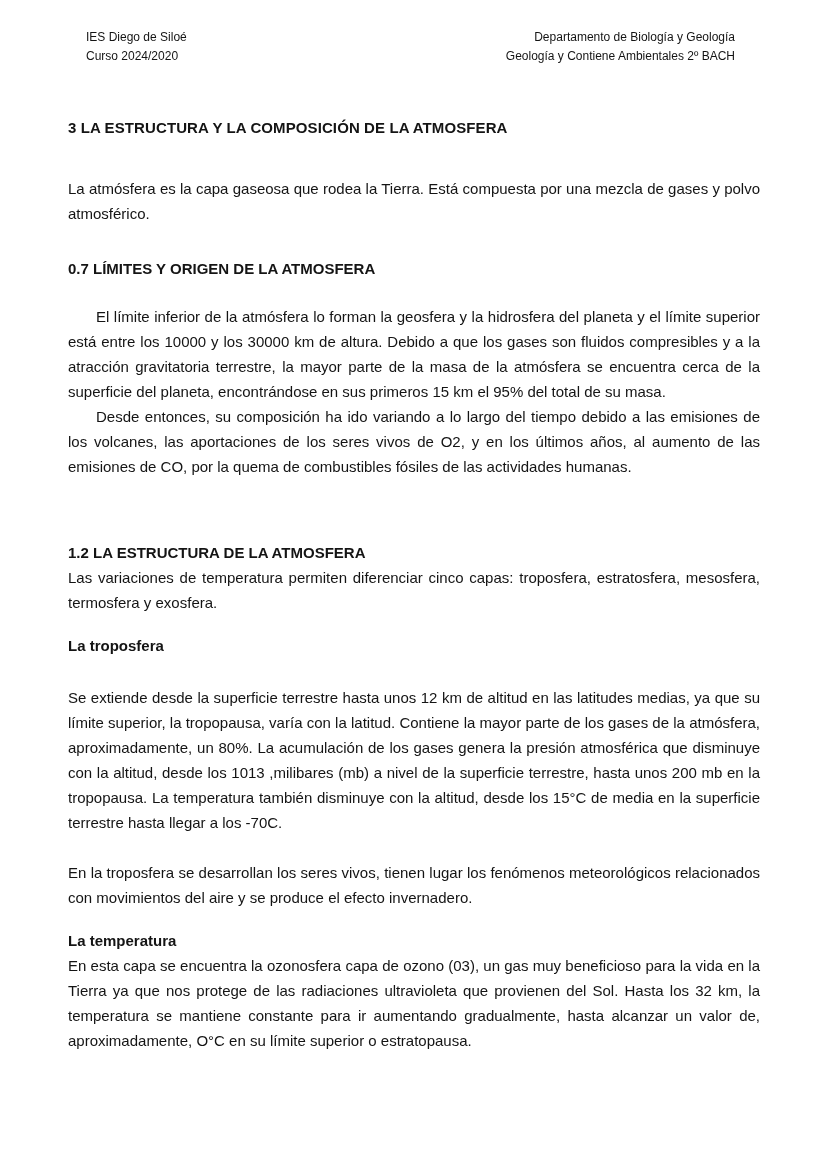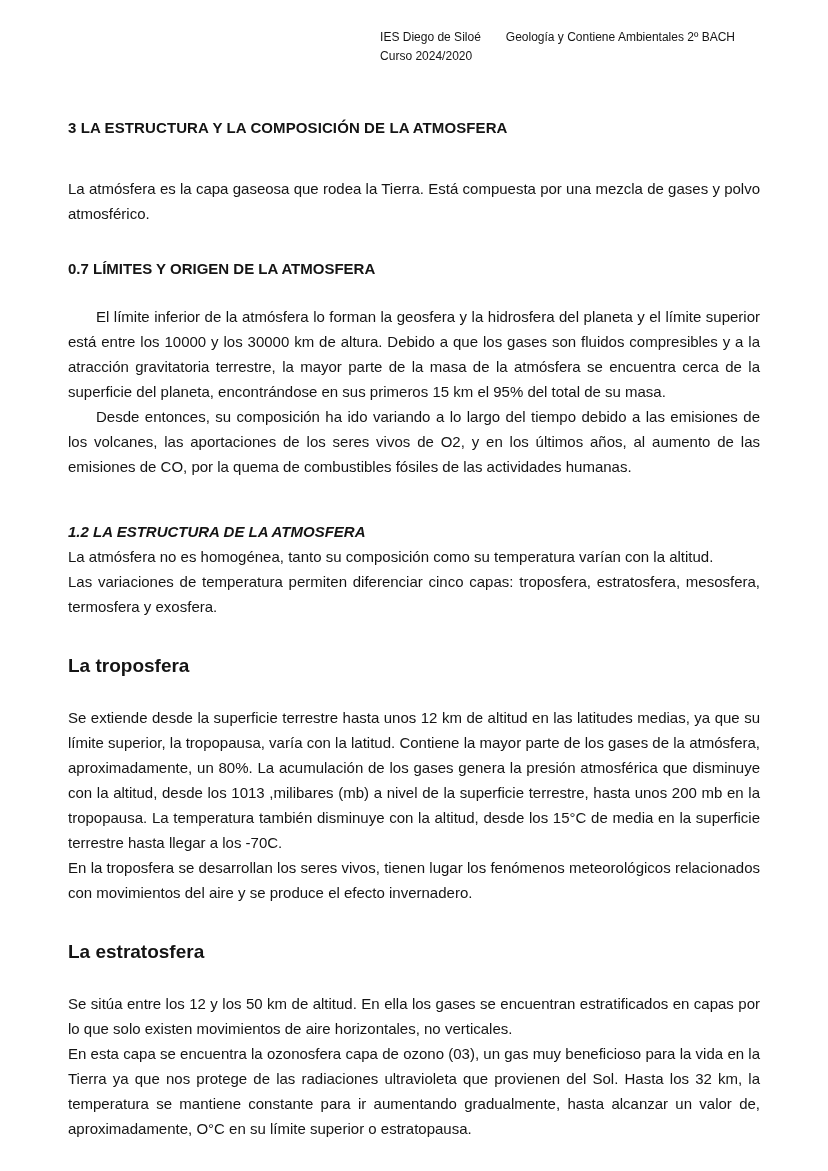--- a/index.html
+++ b/index.html
@@ -8,26 +8,25 @@
     width: 828px;
     height: 1171px;
     margin: 0 auto;
     background: #ffffff;
     font-family: "Liberation Sans", sans-serif;
     color: #141414;
     overflow: hidden;
   }
   .doc-header {
     display: flex;
-    justify-content: flex-end;
+    justify-content: space-between;
     padding: 28px 93px 0 86px;
     font-size: 12px;
     line-height: 1.55;
     color: #141414;
-    gap: 25px;
   }
   .header-right { text-align: right; }
   .doc-body {
     padding: 0 68px;
     font-size: 15px;
     line-height: 25px;
   }
   .doc-title {
     font-size: 15px;
     font-weight: bold;
@@ -37,63 +36,62 @@
   .para {
     text-align: justify;
     text-justify: inter-word;
   }
   .para-intro { margin-top: 36px; }
   .section-heading {
     font-size: 15px;
     font-weight: bold;
     margin-top: 30px;
   }
-  .heading-gap-lg { margin-top: 40px; font-style: italic; }
+  .heading-gap-lg { margin-top: 61px; }
   .after-heading { margin-top: 23px; }
   .indent { text-indent: 28px; }
   .sub-heading {
-    font-size: 19px;
+    font-size: 15px;
     font-weight: bold;
-    margin-top: 34px;
+    margin-top: 18px;
   }
   .para-block { margin-top: 27px; }
-  .para-sep { }
+  .para-sep { margin-top: 25px; }
 </style>
 </head>
 <body>
 
 <div class="page">
 
   <header class="doc-header">
     <div class="header-left">
       <div>IES Diego de Siloé</div>
       <div>Curso 2024/2020</div>
     </div>
     <div class="header-right">
+      <div>Departamento de Biología y Geología</div>
       <div>Geología y Contiene Ambientales 2º BACH</div>
     </div>
   </header>
 
   <main class="doc-body">
 
     <h1 class="doc-title">3 LA ESTRUCTURA Y LA COMPOSICIÓN DE LA ATMOSFERA</h1>
 
     <p class="para para-intro">La atmósfera es la capa gaseosa que rodea la Tierra. Está compuesta por una mezcla de gases y polvo atmosférico.</p>
 
     <h2 class="section-heading">0.7 LÍMITES Y ORIGEN DE LA ATMOSFERA</h2>
     <p class="para indent after-heading">El límite inferior de la atmósfera lo forman la geosfera y la hidrosfera del planeta y el límite superior está entre los 10000 y los 30000 km de altura. Debido a que los gases son fluidos compresibles y a la atracción gravitatoria terrestre, la mayor parte de la masa de la atmósfera se encuentra cerca de la superficie del planeta, encontrándose en sus primeros 15 km el 95% del total de su masa.</p>
     <p class="para indent">Desde entonces, su composición ha ido variando a lo largo del tiempo debido a las emisiones de los volcanes, las aportaciones de los seres vivos de O2, y en los últimos años, al aumento de las emisiones de CO, por la quema de combustibles fósiles de las actividades humanas.</p>
 
     <h2 class="section-heading heading-gap-lg">1.2 LA ESTRUCTURA DE LA ATMOSFERA</h2>
-    <p class="para">La atmósfera no es homogénea, tanto su composición como su temperatura varían con la altitud.</p>
     <p class="para">Las variaciones de temperatura permiten diferenciar cinco capas: troposfera, estratosfera, mesosfera, termosfera y exosfera.</p>
 
     <h3 class="sub-heading">La troposfera</h3>
     <p class="para para-block">Se extiende desde la superficie terrestre hasta unos 12 km de altitud en las latitudes medias, ya que su límite superior, la tropopausa, varía con la latitud. Contiene la mayor parte de los gases de la atmósfera, aproximadamente, un 80%. La acumulación de los gases genera la presión atmosférica que disminuye con la altitud, desde los 1013 ,milibares (mb) a nivel de la superficie terrestre, hasta unos 200 mb en la tropopausa. La temperatura también disminuye con la altitud, desde los 15°C de media en la superficie terrestre hasta llegar a los -70C.</p>
     <p class="para para-sep">En la troposfera se desarrollan los seres vivos, tienen lugar los fenómenos meteorológicos relacionados con movimientos del aire y se produce el efecto invernadero.</p>
 
-    <h3 class="sub-heading">La estratosfera</h3>
-    <p class="para para-block">Se sitúa entre los 12 y los 50 km de altitud. En ella los gases se encuentran estratificados en capas por lo que solo existen movimientos de aire horizontales, no verticales.</p>
+    <h3 class="sub-heading">La temperatura</h3>
     <p class="para">En esta capa se encuentra la ozonosfera capa de ozono (03), un gas muy beneficioso para la vida en la Tierra ya que nos protege de las radiaciones ultravioleta que provienen del Sol. Hasta los 32 km, la temperatura se mantiene constante para ir aumentando gradualmente, hasta alcanzar un valor de, aproximadamente, O°C en su límite superior o estratopausa.</p>
 
   </main>
 
 </div>
 
 </body></html>

